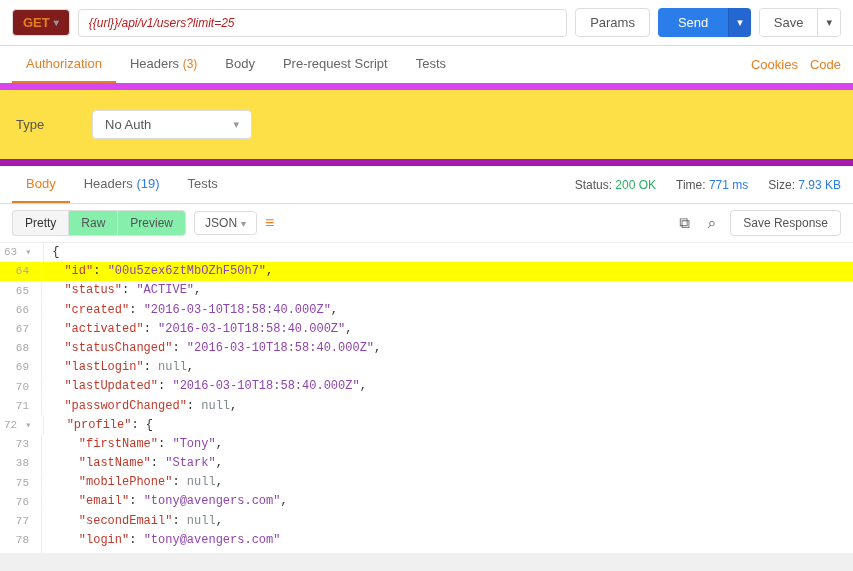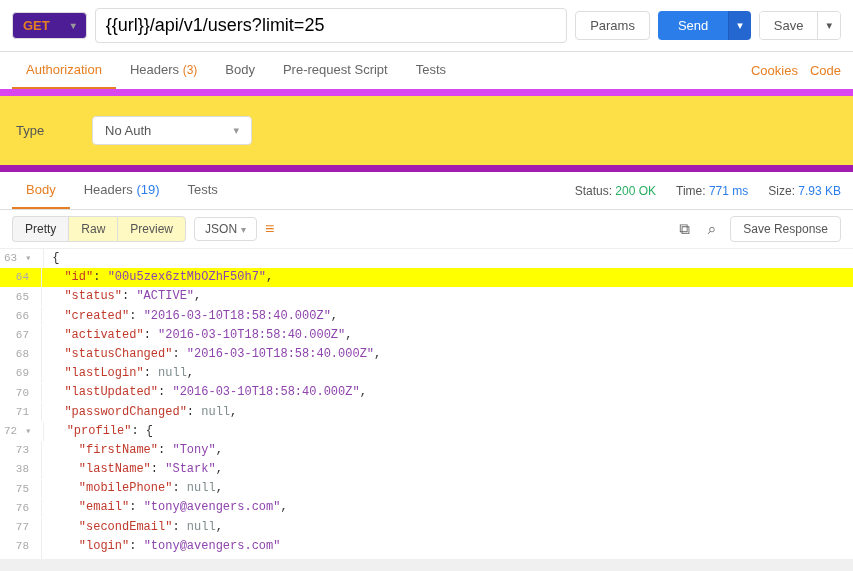--- a/index.html
+++ b/index.html
@@ -5,30 +5,31 @@
     * { box-sizing: border-box; margin: 0; padding: 0; }
     body { font-family: -apple-system, BlinkMacSystemFont, 'Segoe UI', sans-serif; font-size: 13px; background: #f0f0f0; color: #333; }
 
     
     .request-bar {
       display: flex; align-items: center; gap: 8px;
       background: #fff; padding: 8px 12px;
       border-bottom: 1px solid #ddd;
     }
     .method-select {
-      display: flex; align-items: center; gap: 21px;
-      border: 1px solid #ddd; border-radius: 4px;
-      padding: 5px 10px; background: #4c1d95; cursor: pointer;
+      display: flex; align-items: center; gap: 4px;
+      border: 1px solid #ddd; border-radius: 4px;
+      padding: 5px 10px; background: #7f1d1d; cursor: pointer;
       font-size: 13px; font-weight: 600; color: #e67e22;
     }
     .method-select .chevron { font-size: 10px; color: #999; }
     .url-input {
       flex: 1; border: 1px solid #ddd; border-radius: 4px;
-      padding: 6px 10px; font-size: 18px; color: #000000;
+      padding: 6px 10px; font-size: 12px; color: #b91c1c;
       outline: none;
+      font-style: italic;
     }
     .params-btn {
       border: 1px solid #ddd; border-radius: 4px;
       padding: 6px 14px; background: #fff; cursor: pointer;
       font-size: 13px; color: #555;
     }
     .send-group { display: flex; border-radius: 4px; overflow: hidden; }
     .send-btn {
       background: #2b7de9; color: #fff; border: none;
       padding: 7px 20px; cursor: pointer; font-size: 13px; font-weight: 500;
@@ -99,21 +100,21 @@
     .status-size { color: #2b7de9; }
 
     
     .format-toolbar {
       display: flex; align-items: center; gap: 0;
       padding: 6px 12px; border-bottom: 1px solid #eee;
       background: #fff;
     }
     .fmt-tab {
       padding: 5px 12px; cursor: pointer; font-size: 12px;
-      color: #555; border: 1px solid #ddd; background: #fef9c3;
+      color: #555; border: 1px solid #ddd; background: #86efac;
       border-right: none;
     }
     .fmt-tab:first-child { border-radius: 4px 0 0 4px; }
     .fmt-tab.active { background: #f5f5f5; color: #333; }
     .fmt-tab:last-of-type { border-right: 1px solid #ddd; border-radius: 0 4px 4px 0; }
     .fmt-select {
       margin-left: 8px;
       display: flex; align-items: center; gap: 4px;
       border: 1px solid #ddd; border-radius: 4px;
       padding: 4px 10px; background: #fff; cursor: pointer;

